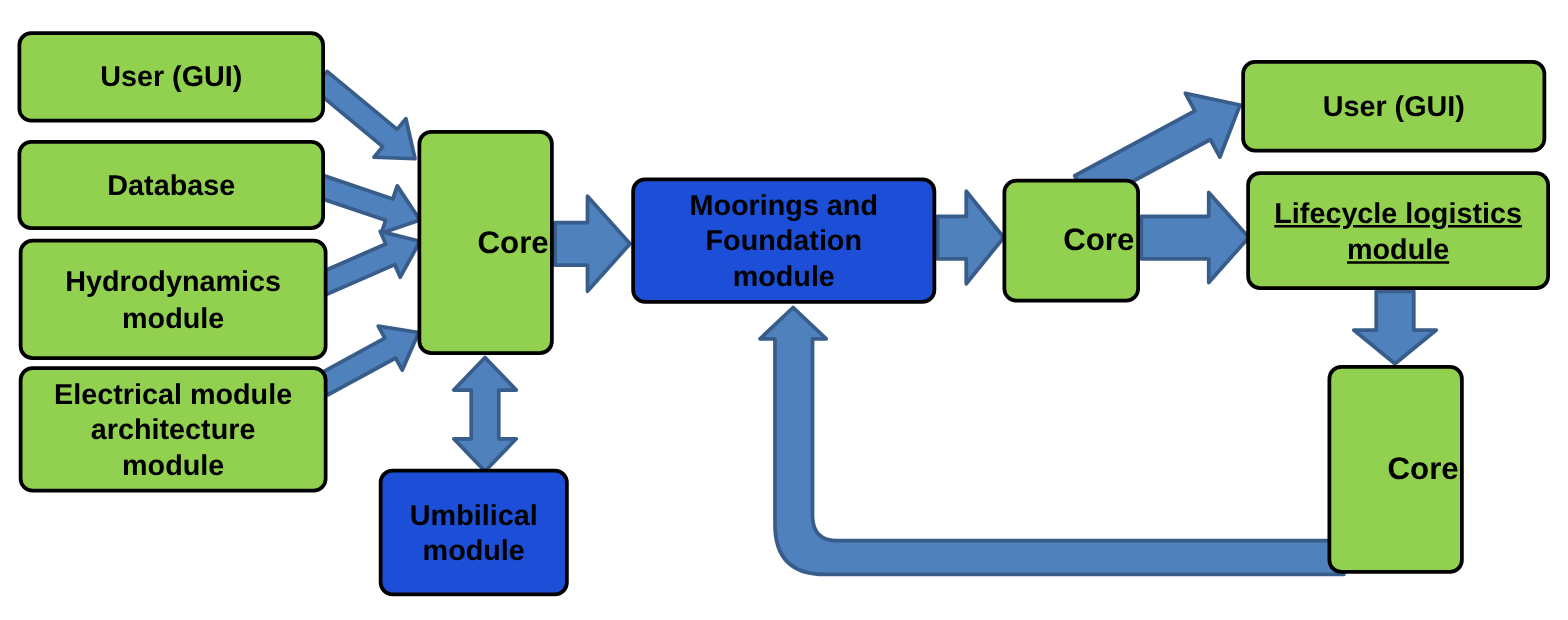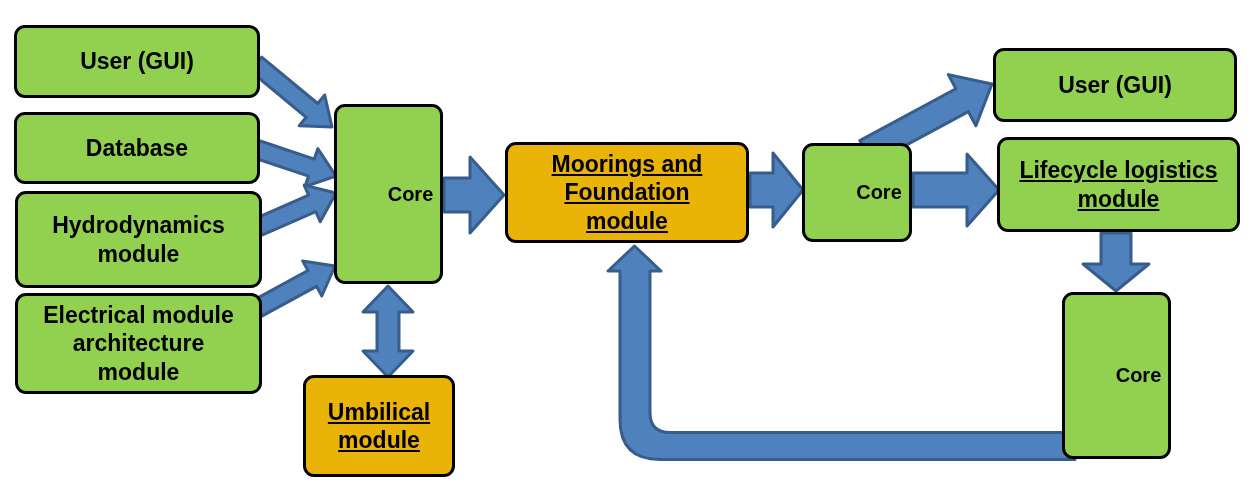--- a/index.html
+++ b/index.html
@@ -18,23 +18,23 @@
     border-radius:11px;
     display:flex;align-items:center;justify-content:center;
     text-align:center;
     font-weight:700;
     color:#000;
     font-size:23px;
     line-height:1.22;
     white-space:pre-line;
     z-index:2;
   }
-  .node.core{font-size:20px;padding-left:44px;}
+  .node.core{font-size:25px;padding-left:44px;}
   .green{background:#92D050;}
-  .orange{background:#eab308;text-decoration:underline;}
+  .orange{background:#1d4ed8;}
 </style>
 </head>
 <body>
 
 <div class="canvas">
 
   <svg id="arrow-layer" width="1254" height="496" viewBox="0 0 1254 496">
       <polygon points="250.3,70.9 306.2,117.3 299.2,125.8 332,127 324.7,95 317.7,103.5 261.7,57.1" fill="#4F81BD" stroke="#385D8A" stroke-width="3" stroke-linejoin="round"></polygon>
       <polygon points="253.1,157.5 308.5,176.2 305,186.6 336,176 317.8,148.7 314.2,159.2 258.9,140.5" fill="#4F81BD" stroke="#385D8A" stroke-width="3" stroke-linejoin="round"></polygon>
       <polygon points="259.6,236.2 315.8,211.7 320.2,221.7 336,193 304.2,185.1 308.6,195.2 252.4,219.8" fill="#4F81BD" stroke="#385D8A" stroke-width="3" stroke-linejoin="round"></polygon>

